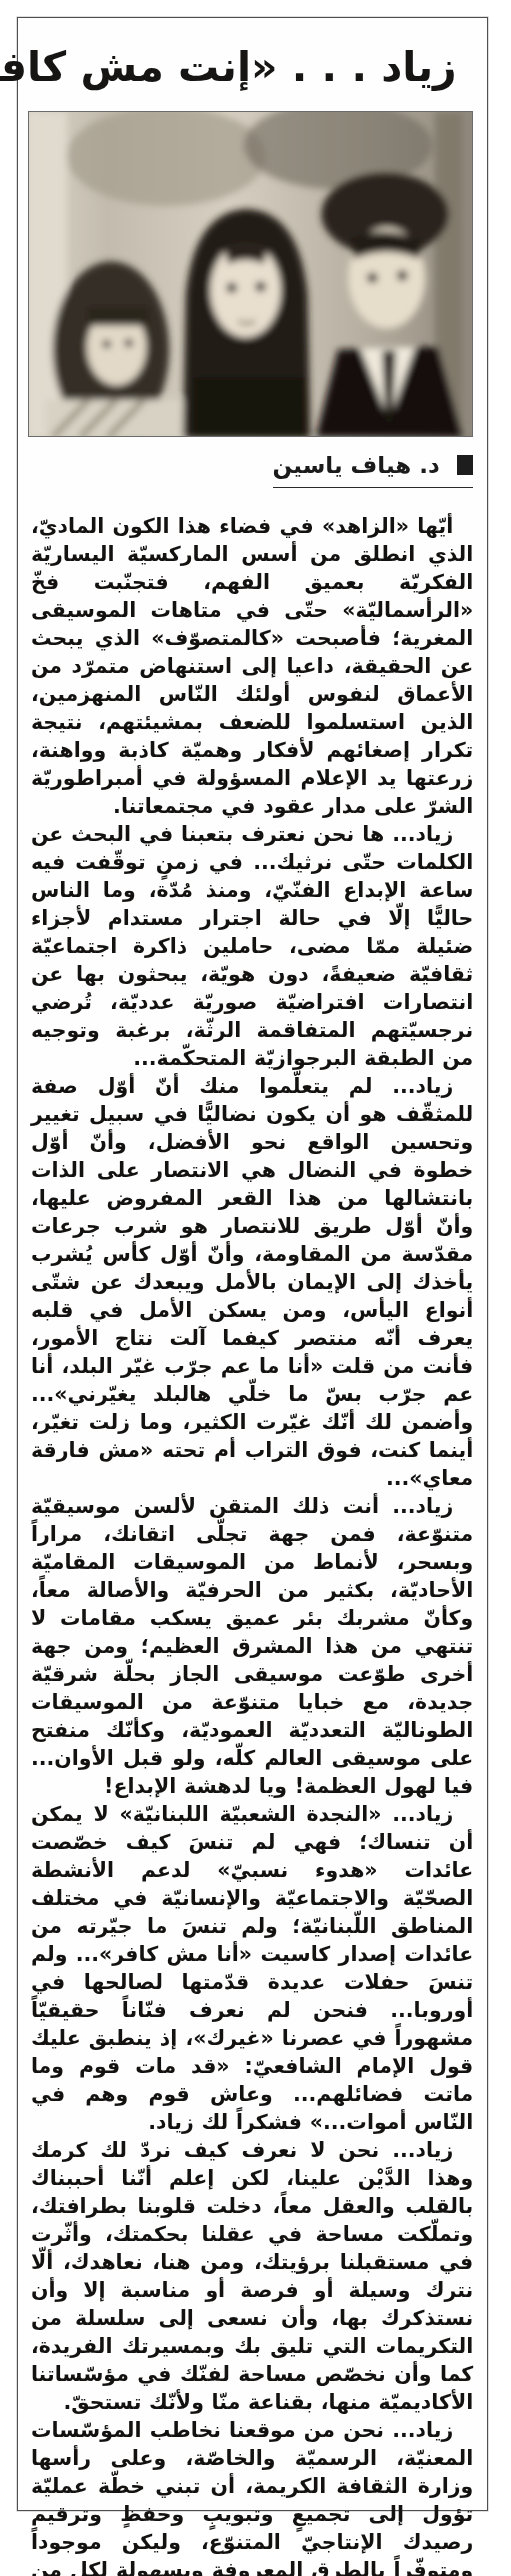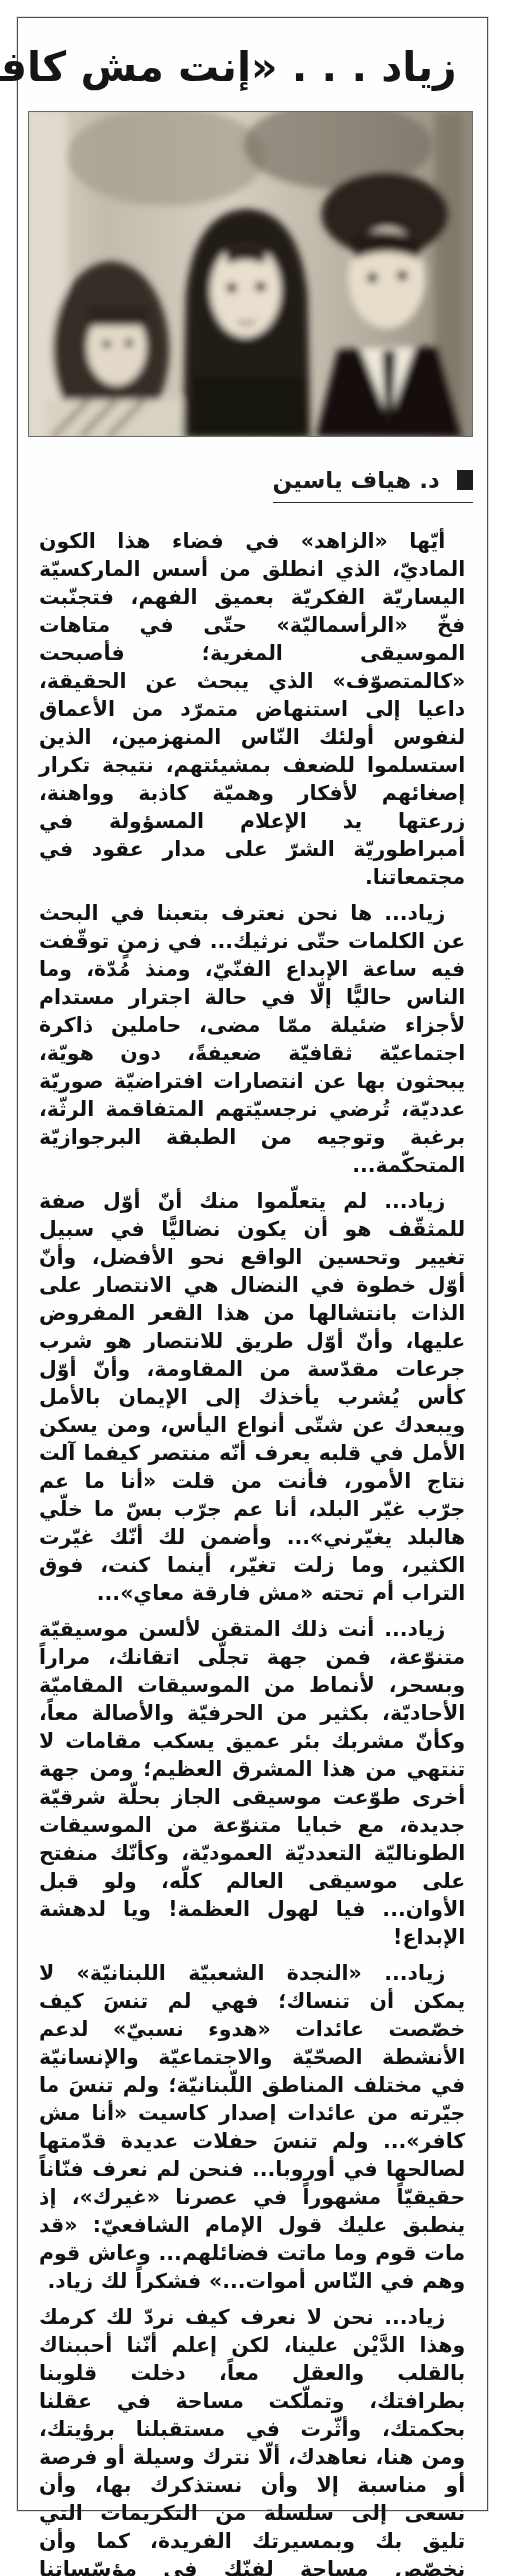--- a/index.html
+++ b/index.html
@@ -46,21 +46,21 @@
   .photo-wrap {
     width: 445px;
     height: 326px;
     margin: 0 auto;
     overflow: hidden;
     border: 0.6px solid #6b6b6b;
     box-sizing: border-box;
   }
   .photo-wrap svg { display: block; }
   .byline-row {
-    margin-top: 31px;
+    margin-top: 16px;
     text-align: right;
   }
   .byline {
     display: inline-block;
     border-bottom: 1.7px solid #2a2a2a;
     padding-bottom: 8.9px;
     font-size: 23px;
     font-weight: bold;
     color: #1b1b1b;
     line-height: 1.1;
@@ -75,21 +75,21 @@
   }
   .article {
     margin-top: 24px;
     font-size: 20.5px;
     font-weight: bold;
     line-height: 28px;
     color: #141210;
     text-align: justify;
   }
   .article p {
-    margin: 8px;
+    margin: 0;
     text-indent: 20px;
     word-spacing: 0.6px;
   }
 </style>
 </head>
 <body>
 
 <div class="page">
   <div class="frame">
     <div class="inner">

